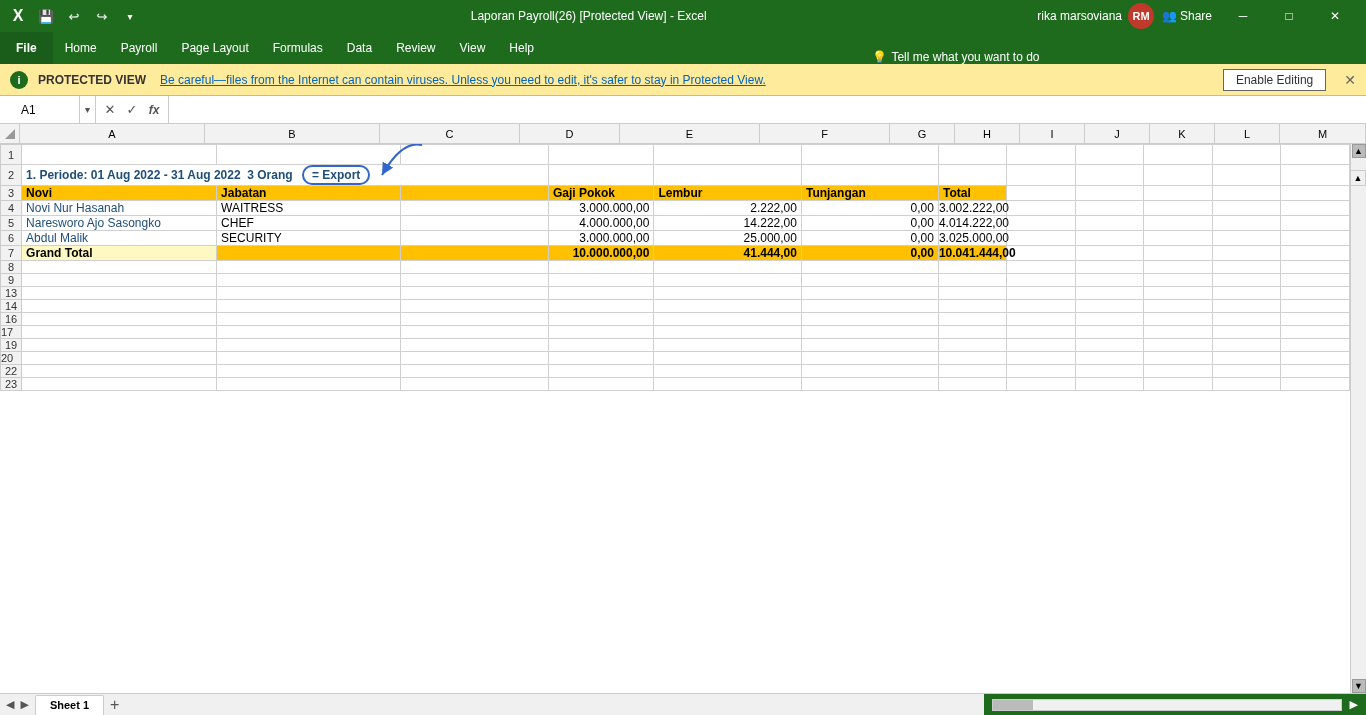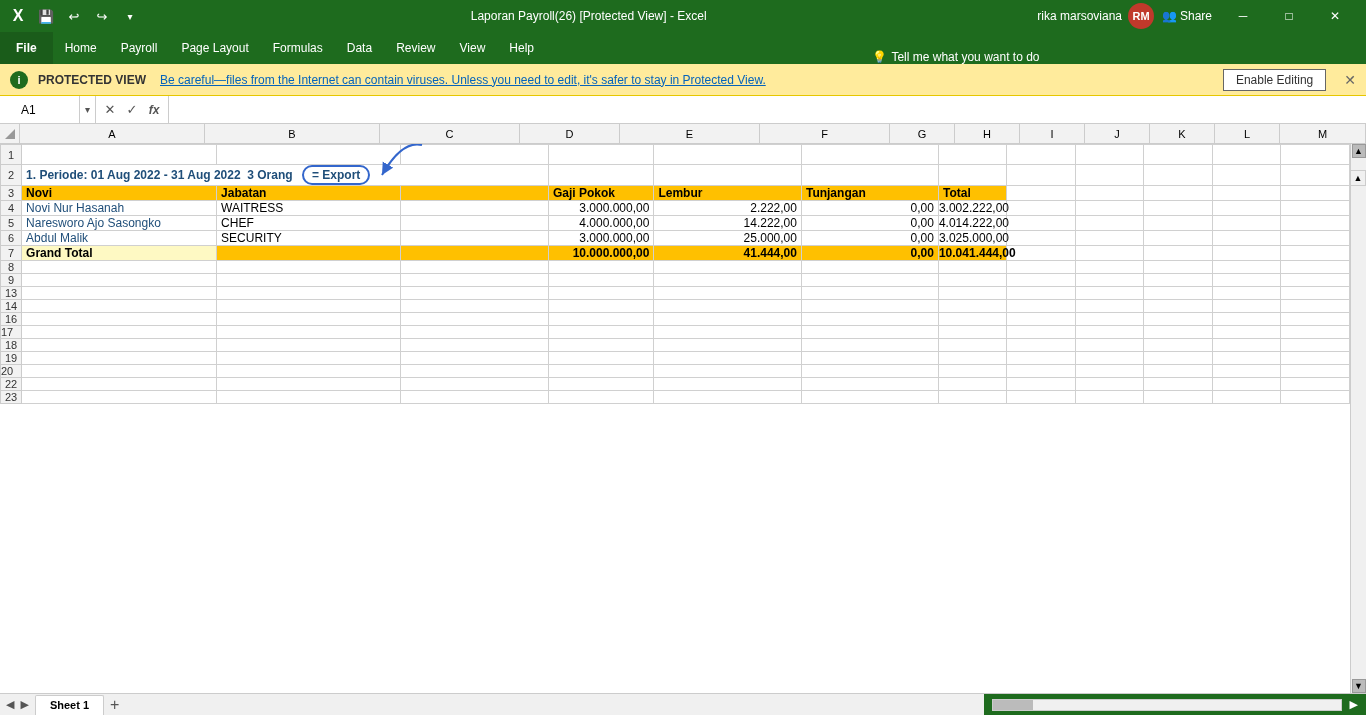--- a/index.html
+++ b/index.html
@@ -435,35 +435,20 @@
               <td style="border:1px solid #d0d0d0;"></td>
               <td style="border:1px solid #d0d0d0;"></td>
               <td style="border:1px solid #d0d0d0;"></td>
               <td style="border:1px solid #d0d0d0;"></td>
               <td style="border:1px solid #d0d0d0;"></td>
               <td style="border:1px solid #d0d0d0;"></td>
               <td style="border:1px solid #d0d0d0;"></td>
               <td style="border:1px solid #d0d0d0;"></td>
             </tr>
         <tr>
-              <td style="background:#f2f2f2; text-align:center; font-size:11px; color:#333; border:1px solid #ccc;">18</td>
-              <td style="border:1px solid #d0d0d0;"></td>
-              <td style="border:1px solid #d0d0d0;"></td>
-              <td style="border:1px solid #d0d0d0;"></td>
-              <td style="border:1px solid #d0d0d0;"></td>
-              <td style="border:1px solid #d0d0d0;"></td>
-              <td style="border:1px solid #d0d0d0;"></td>
-              <td style="border:1px solid #d0d0d0;"></td>
-              <td style="border:1px solid #d0d0d0;"></td>
-              <td style="border:1px solid #d0d0d0;"></td>
-              <td style="border:1px solid #d0d0d0;"></td>
-              <td style="border:1px solid #d0d0d0;"></td>
-              <td style="border:1px solid #d0d0d0;"></td>
-            </tr>
-        <tr>
               <td style="background:#f2f2f2; text-align:center; font-size:11px; color:#333; border:1px solid #ccc;">19</td>
               <td style="border:1px solid #d0d0d0;"></td>
               <td style="border:1px solid #d0d0d0;"></td>
               <td style="border:1px solid #d0d0d0;"></td>
               <td style="border:1px solid #d0d0d0;"></td>
               <td style="border:1px solid #d0d0d0;"></td>
               <td style="border:1px solid #d0d0d0;"></td>
               <td style="border:1px solid #d0d0d0;"></td>
               <td style="border:1px solid #d0d0d0;"></td>
               <td style="border:1px solid #d0d0d0;"></td>

